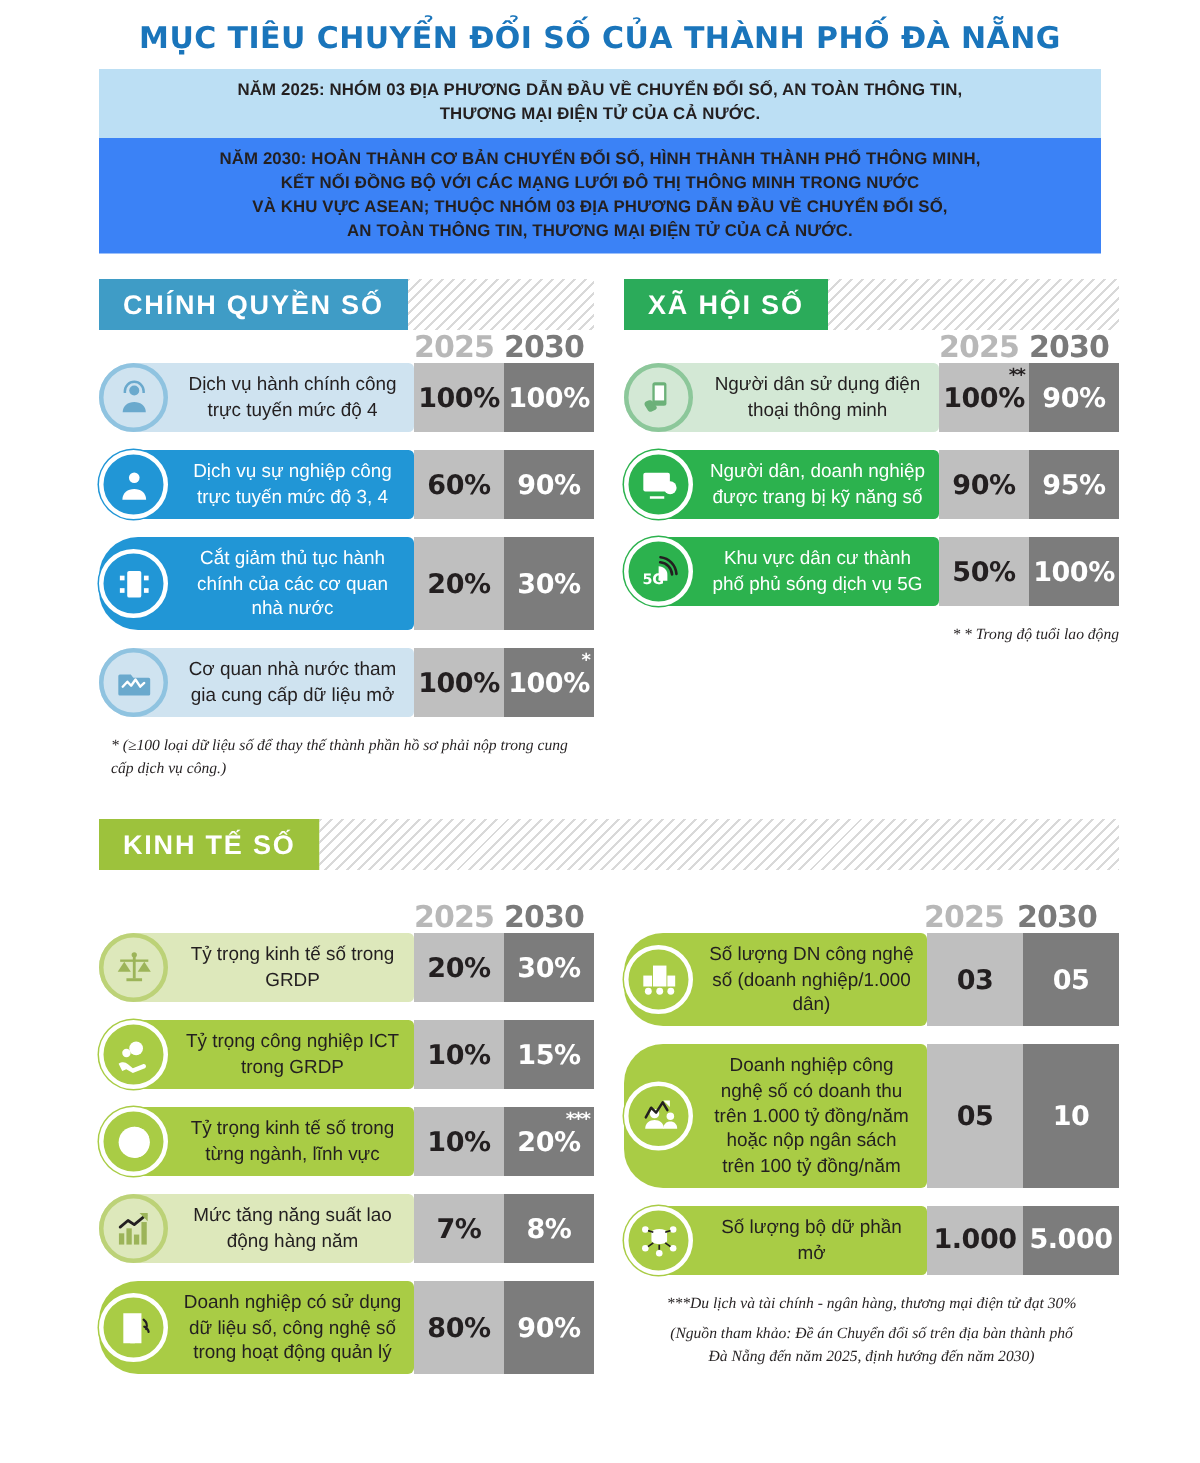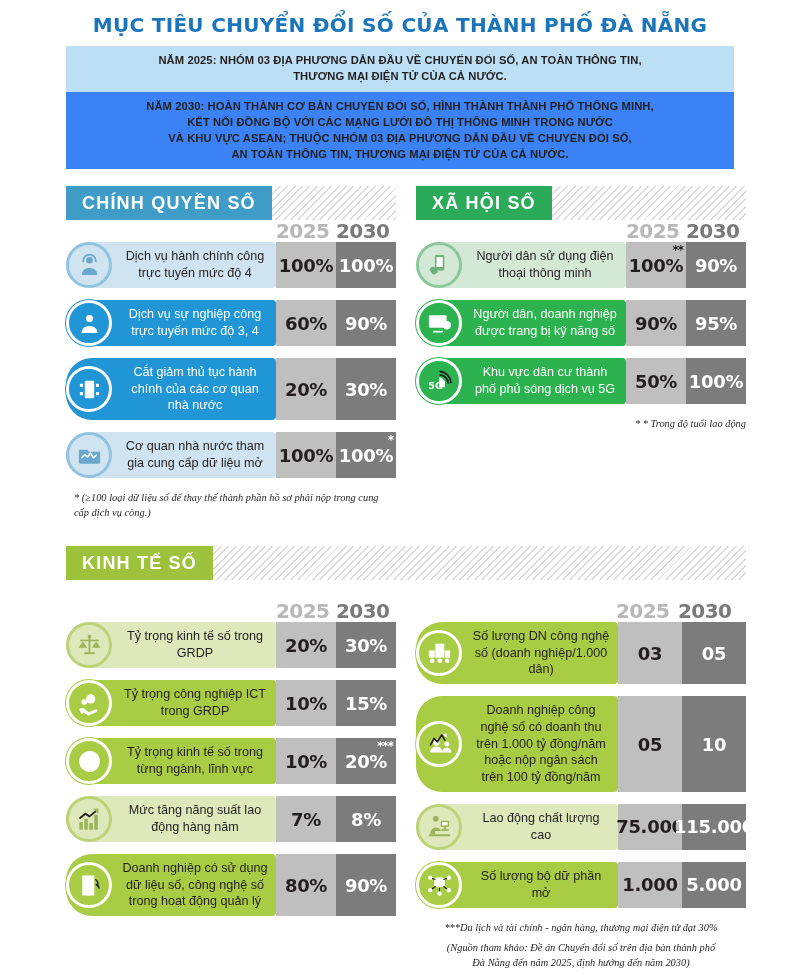--- a/index.html
+++ b/index.html
@@ -437,38 +437,20 @@
               <path d="M14.6 1.6h4.2v4.2z"></path>
             </svg>
           </div>
           <div class="bar rounded dark">
             <div class="label">Doanh nghiệp công nghệ số có doanh thu trên 1.000 tỷ đồng/năm hoặc nộp ngân sách trên 100 tỷ đồng/năm</div>
           </div>
           <div class="val v2025 wide">05</div>
           <div class="val v2030 wide">10</div>
         </div>
         <div class="row">
-          <div class="disc light">
-            <svg viewBox="0 0 24 24">
-              <circle cx="8.4" cy="4.6" r="2.8"></circle>
-              <path d="M3.2 19.4c0-4 2.4-6.4 5.4-6.4 2.2 0 3.9 1.2 4.8 3.2H7.6v3.2z"></path>
-              <rect x="13.2" y="6.4" width="8" height="6" rx="0.8"></rect>
-              <rect x="14.6" y="7.8" width="5.2" height="3.2" fill="#fff"></rect>
-              <rect x="16.2" y="12.4" width="2" height="2.2"></rect>
-              <rect x="13.6" y="14.6" width="7.2" height="1.6"></rect>
-              <rect x="1.8" y="19.4" width="20.4" height="2"></rect>
-            </svg>
-          </div>
-          <div class="bar rounded light">
-            <div class="label">Lao động chất lượng cao</div>
-          </div>
-          <div class="val v2025 wide">75.000</div>
-          <div class="val v2030 wide">115.000</div>
-        </div>
-        <div class="row">
           <div class="disc dark">
             <svg viewBox="0 0 24 24">
               <ellipse cx="12" cy="7.2" rx="5" ry="2.1"></ellipse>
               <path d="M7 7.2v5.4c0 1.2 2.2 2.1 5 2.1s5-.9 5-2.1V7.2"></path>
               <circle cx="3.1" cy="5.4" r="2.1"></circle>
               <circle cx="20.9" cy="5.4" r="2.1"></circle>
               <circle cx="3.1" cy="17.4" r="2.1"></circle>
               <circle cx="20.9" cy="17.4" r="2.1"></circle>
               <circle cx="12" cy="20.6" r="2.1"></circle>
               <path d="M4.8 6.2l3.4 1M19.2 6.2l-3.4 1M4.8 16.4l3.4-2.4M19.2 16.4l-3.4-2.4M12 18.4v-3.2" stroke="currentColor" stroke-width="1.1" fill="none"></path>

